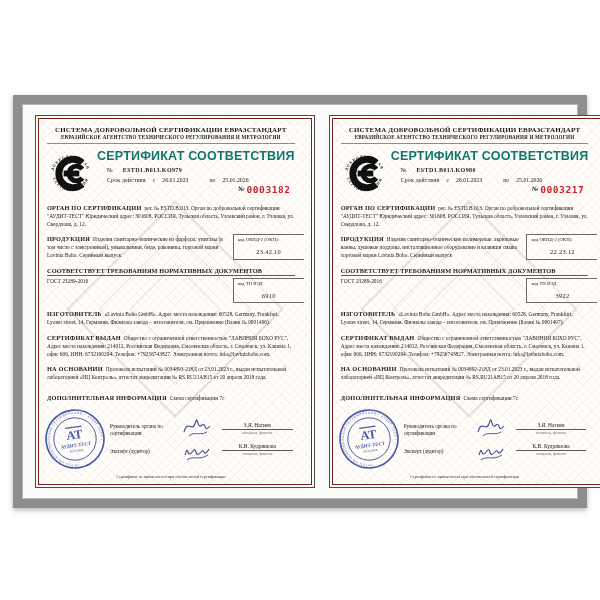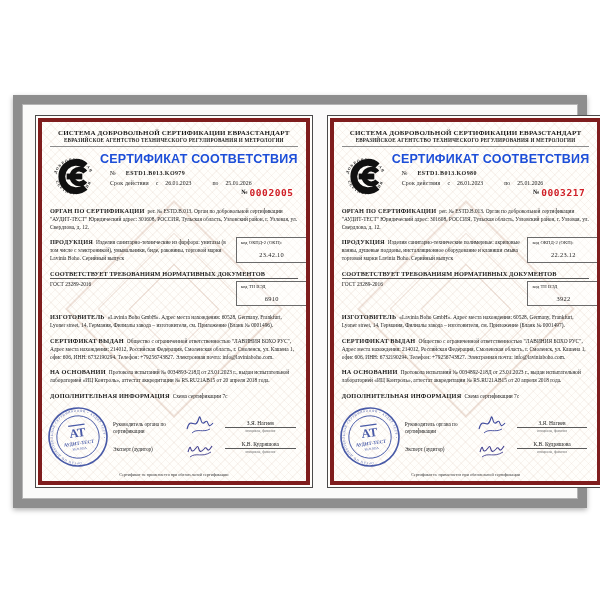--- a/index.html
+++ b/index.html
@@ -11,21 +11,21 @@
     position:absolute;left:13px;top:95px;width:574px;height:413px;
     box-sizing:border-box;border:9px solid #8e8e8e;background:#fbfbfa;
     box-shadow:0 2px 5px rgba(0,0,0,.3), inset 0 0 0 1px #b5b5b5;
   }
   .certs{display:flex;gap:14px;box-sizing:border-box;height:100%;padding:11px 13px;}
   .cert{
     flex:1;box-sizing:border-box;border:1px solid #4a4a4a;padding:2px;
     background:#fffefb;display:flex;
   }
   .cert-in{
-    flex:1;border:4px solid #7f1d1d;padding:6px 8px 5px 8px;position:relative;
+    flex:1;border:1px solid #7f1d1d;padding:6px 16px 5px 8px;position:relative;
     display:flex;flex-direction:column;overflow:hidden;box-sizing:border-box;
   }
   .cert-in::before{
     content:"";position:absolute;inset:0;pointer-events:none;
     background:
       repeating-linear-gradient(45deg, rgba(198,162,140,.10) 0 1px, transparent 1px 6px),
       repeating-linear-gradient(-45deg, rgba(198,162,140,.10) 0 1px, transparent 1px 6px);
   }
   .wm{position:absolute;left:50%;top:52%;width:0;height:0;pointer-events:none;}
   .wm i{
@@ -37,21 +37,21 @@
   .wm i:nth-child(3){width:62px;height:62px;border-width:1.5px;}
   .rel{position:relative;z-index:1;}
   .h1{font-size:7px;font-weight:bold;text-align:center;letter-spacing:.15px;margin-top:1px;}
   .h2{font-size:5.1px;font-weight:bold;text-align:center;letter-spacing:.2px;
       border-bottom:1px solid #8c8c8c;padding-bottom:3px;margin-bottom:3px;}
   .masthead{display:flex;margin-top:1px;position:relative;z-index:1;}
   .logo{width:47px;height:47px;flex:none;margin:2px 3px 0 0;}
   .mast-right{flex:1;min-width:0;}
   .title{
     font-family:"Liberation Sans",sans-serif;font-weight:bold;font-size:12.5px;
-    text-align:center;letter-spacing:.2px;margin:1px 0 4px;white-space:nowrap;color:#1d4ed8;
+    text-align:center;letter-spacing:.2px;margin:1px 0 4px;white-space:nowrap;color:#0f766e;
   }
   .numrow{font-size:6px;margin:2px 0 0 10px;display:flex;gap:10px;}
   .cert-no{font-weight:bold;letter-spacing:.4px;}
   .validrow{font-size:5.8px;margin:4px 0 0 10px;display:flex;gap:7px;align-items:baseline;}
   .validrow .sp{letter-spacing:.2px;}
   .redrow{text-align:right;font-size:6.5px;font-weight:bold;margin-top:1px;padding-right:4px;}
   .redrow .num{
     color:#d02028;font-family:"DejaVu Sans Mono",monospace;font-size:9.5px;
     letter-spacing:.6px;vertical-align:middle;
   }
@@ -122,21 +122,21 @@
             </div>
             <div class="validrow">
               <span class="sp">Срок действия</span>
               <span>с</span>
               <span>26.01.2023</span>
               <span style="margin-left:14px">по</span>
               <span>25.01.2026</span>
             </div>
             <div class="redrow">
               <span>№</span>
-              <span class="num">0002005</span>
+              <span class="num">0003182</span>
             </div>
           </div>
         </div>
 
         <div class="sec">
           <span class="lbl">ОРГАН ПО СЕРТИФИКАЦИИ</span><span>рег. № ESTD.B.013. Орган по добровольной сертификации "АУДИТ-ТЕСТ" Юридический адрес: 301608, РОССИЯ, Тульская область, Узловский район, г. Узловая, ул. Свердлова, д. 12.</span>
         </div>
 
         <div class="sec flexsec">
           <div class="txt">

